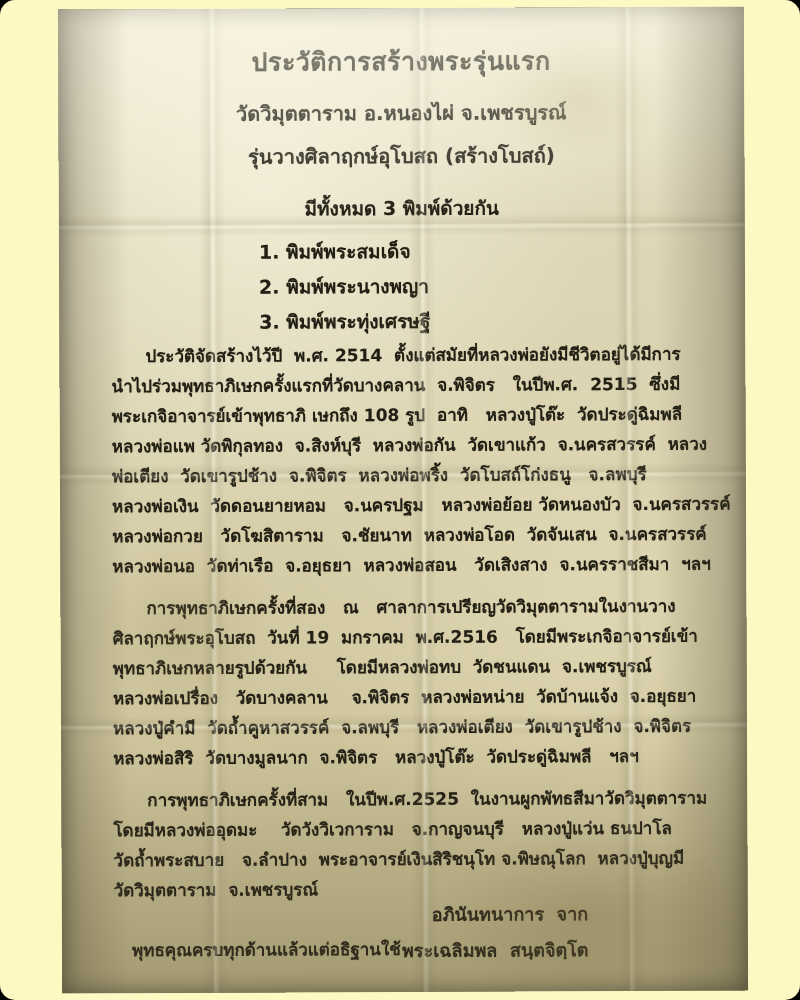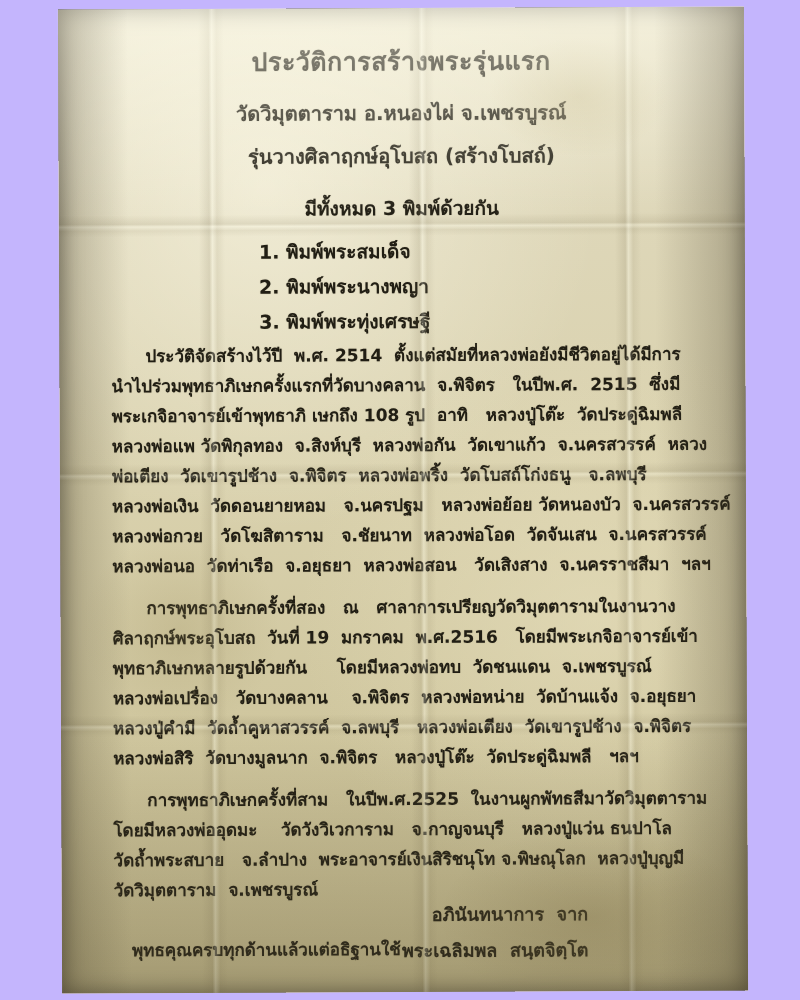--- a/index.html
+++ b/index.html
@@ -10,21 +10,22 @@
   body {
     width: 800px;
     height: 1000px;
     overflow: hidden;
     font-family: "DejaVu Sans", sans-serif;
   }
   #page {
     position: relative;
     width: 800px;
     height: 1000px;
-    background: #c4b5fd;
+    background: #fef9c3;
+    border-radius: 15px;
   }
   
   #paper {
     position: absolute;
     left: 60px;
     top: 8px;
     width: 686px;
     height: 984px;
     background:
       radial-gradient(ellipse 70% 50% at 30% 18%, rgba(255,252,235,0.55), rgba(255,252,235,0) 70%),

